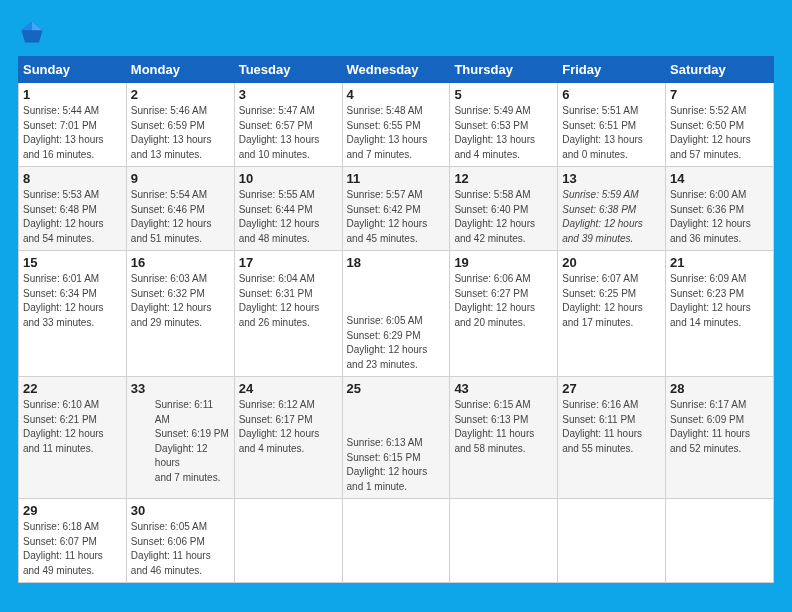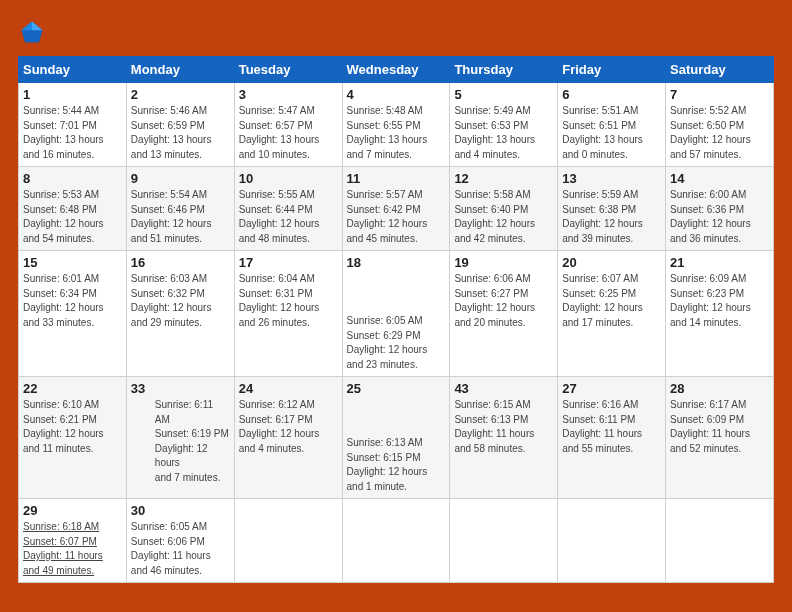--- a/index.html
+++ b/index.html
@@ -7,21 +7,21 @@
       font-family: Arial, sans-serif;
       background: #fff;
       width: 792px;
       height: 612px;
       overflow: hidden;
     }
     .page {
       width: 792px;
       min-height: 612px;
       padding: 18px 18px 10px 18px;
-      background: #c2410c;
+      background: #0ea5e9;
     }
     .header {
       display: flex;
       justify-content: space-between;
       align-items: flex-start;
       margin-bottom: 10px;
     }
     .logo {
       display: flex;
       align-items: center;
@@ -216,21 +216,21 @@
           </td>
           <td>
             <span class="day-num">12</span>
             <div class="day-detail" style="white-space: pre-line;">Sunrise: 5:58 AM
 Sunset: 6:40 PM
 Daylight: 12 hours
 and 42 minutes.</div>
           </td>
           <td>
             <span class="day-num">13</span>
-            <div class="day-detail" style="white-space: pre-line;">Sunrise: 5:59 AM
+            <div class="day-detail" style="white-space: pre-line; font-style: italic;">Sunrise: 5:59 AM
 Sunset: 6:38 PM
 Daylight: 12 hours
 and 39 minutes.</div>
           </td>
           <td>
             <span class="day-num">14</span>
             <div class="day-detail" style="white-space: pre-line;">Sunrise: 6:00 AM
 Sunset: 6:36 PM
 Daylight: 12 hours
 and 36 minutes.</div>
@@ -334,21 +334,21 @@
             <span class="day-num">28</span>
             <div class="day-detail" style="white-space: pre-line;">Sunrise: 6:17 AM
 Sunset: 6:09 PM
 Daylight: 11 hours
 and 52 minutes.</div>
           </td>
         </tr>
         <tr>
           <td>
             <span class="day-num">29</span>
-            <div class="day-detail" style="white-space: pre-line; text-decoration: underline;">Sunrise: 6:18 AM
+            <div class="day-detail" style="white-space: pre-line;">Sunrise: 6:18 AM
 Sunset: 6:07 PM
 Daylight: 11 hours
 and 49 minutes.</div>
           </td>
           <td>
             <span class="day-num">30</span>
             <div class="day-detail" style="white-space: pre-line;">Sunrise: 6:05 AM
 Sunset: 6:06 PM
 Daylight: 11 hours
 and 46 minutes.</div>

